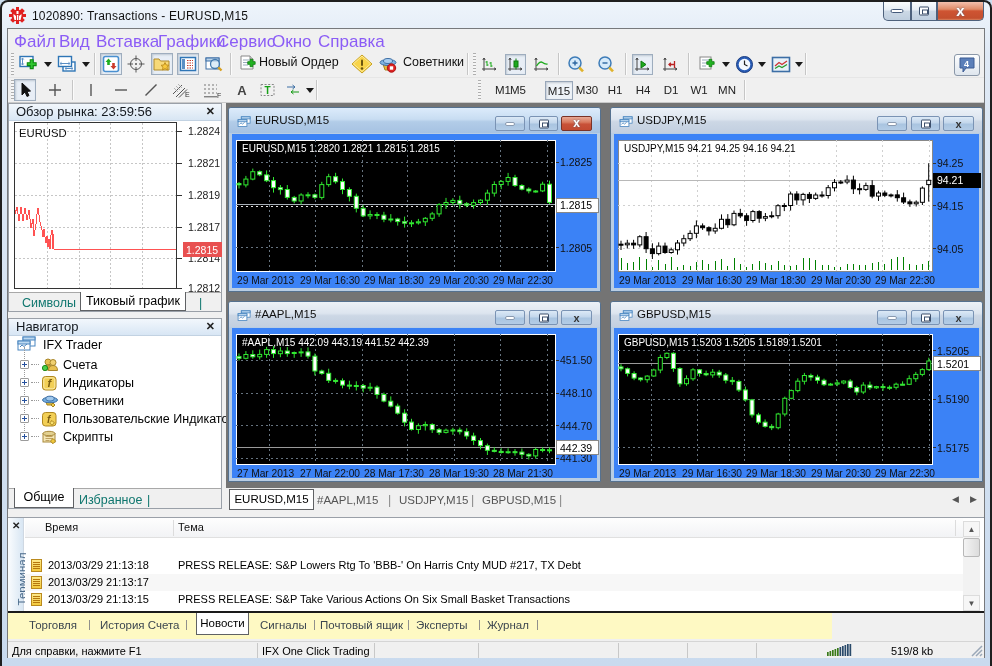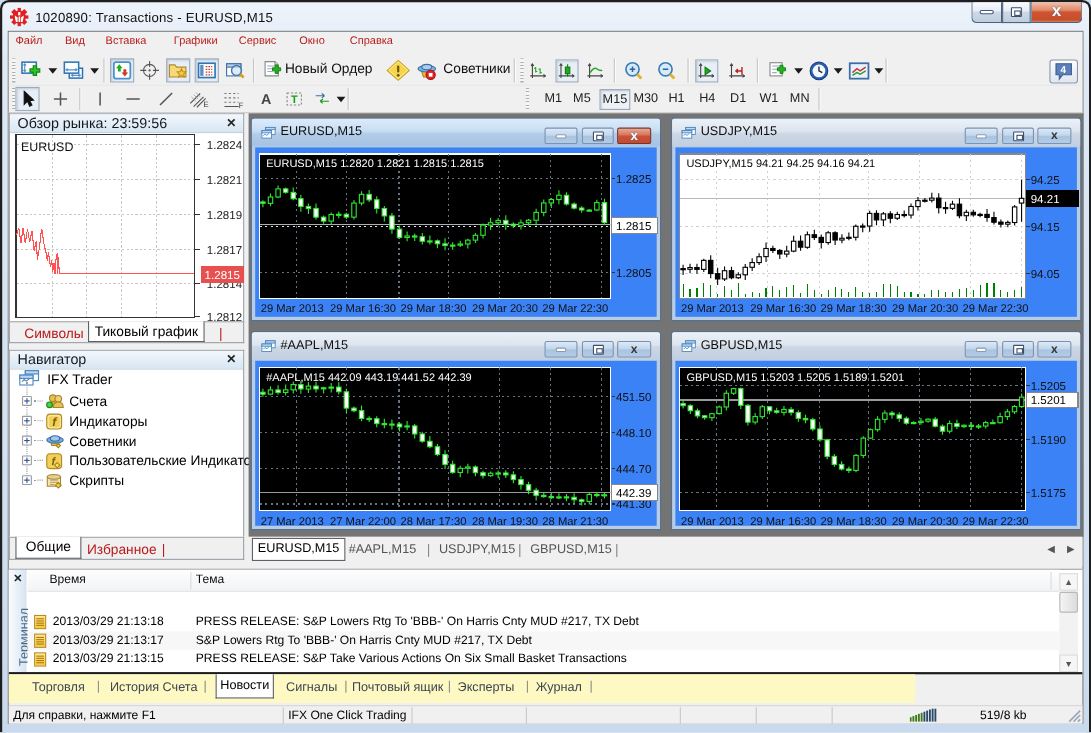--- a/index.html
+++ b/index.html
@@ -9,36 +9,36 @@
 .clientbg{position:absolute;left:7px;top:28px;width:978px;height:630px;background:#f0f0f0;border:1px solid #77797c}
 .titlebar{position:absolute;left:7px;top:2px;width:978px;height:26px;color:#101010;font-size:12px}
 .title-txt{position:absolute;left:25px;top:7px;letter-spacing:.2px}
 .capbtn{position:absolute;top:0;height:19px;border:1px solid #4e617c;border-top:none;
  background:linear-gradient(180deg,#fbfdfe 0%,#e5ecf3 45%,#cdd9e6 50%,#c0cfdf 95%);}
 .capbtn.mn{left:876px;width:28px;border-radius:0 0 0 5px}
 .capbtn.mx{left:904px;width:26px}
 .capbtn.cl{left:930px;width:47px;border-radius:0 0 5px 0;
  background:linear-gradient(180deg,#f3c0ad 0%,#e08b68 40%,#cf5432 50%,#c44f2e 90%,#d9825e 100%)}
 .menubar{position:absolute;left:8px;top:29px;width:976px;height:21px;background:#f0f0f0}
-.menubar span{position:absolute;top:3px;font-size:10px;color:#b91c1c}
+.menubar span{position:absolute;top:3px;font-size:17px;color:#8b5cf6}
 .tb{position:absolute;background:#f0f0f0}
 .sep{position:absolute;width:2px;border-left:1px solid #c6c6c6;border-right:1px solid #fbfbfb}
 .grip{position:absolute;width:3px;background:repeating-linear-gradient(180deg,#aeaeae 0 1px,#f6f6f6 1px 3px)}
 .tbtn{position:absolute;display:flex;align-items:center;justify-content:center}
 .pressed{border:1px solid #9eadbe;background:#e8eef6;box-shadow:inset 1px 1px 2px rgba(70,90,110,.25)}
 .drop{position:absolute;width:0;height:0;border-left:4px solid transparent;border-right:4px solid transparent;border-top:5px solid #1a1a1a}
 .tbtext{font-size:12.5px;color:#111}
 .tfbtn{position:absolute;top:3px;height:19px;font-size:11.5px;color:#222;text-align:center;line-height:18px}
 .tfbtn.on{border:1px solid #98a6b8;background:#eef2f7;box-shadow:inset 1px 1px 2px rgba(70,90,110,.25)}
 .panel{position:absolute;background:#fff;border:1px solid #9aa0a8}
 .phead{position:absolute;left:0;top:0;right:0;height:17px;background:linear-gradient(180deg,#f2f7fc,#d8e6f4);
  border-bottom:1px solid #c2d2e2;font-size:13px;color:#14191f;padding:0 0 0 7px}
 .tabsrow{position:absolute;background:#f0f0f0;border-top:1px solid #a8a8a8}
 .tab-act{position:absolute;background:#fff;border:1px solid #5f6164;border-top:none;font-size:12.5px;color:#000;text-align:center}
-.tab-in{position:absolute;font-size:12.5px;color:#b91c1c}
+.tab-in{position:absolute;font-size:12.5px;color:#0f766e}
 .cw{position:absolute;border:1px solid #55718f;border-radius:3px 3px 0 0}
 .cw-t{position:absolute;left:0;top:0;right:0;height:25px;border-radius:2px 2px 0 0}
 .cw-t.act{background:linear-gradient(180deg,#dcebfb 0%,#c8ddf2 45%,#b2cce8 55%,#a6c2e2 100%)}
 .cw-t.inact{background:linear-gradient(180deg,#ecf1f7 0%,#dde5ef 45%,#ccd7e5 55%,#c2cfe0 100%)}
 .cw-name{position:absolute;left:26px;top:6px;font-size:11.5px;color:#0f0f0f}
 .cwb{position:absolute;top:8px;height:15px;border:1px solid #7a93b4;border-radius:2px;
  background:linear-gradient(180deg,#dce9f6 0%,#c3d7ec 45%,#a9c4e0 55%,#b3cce6 100%)}
 .cwb.cl-act{border-color:#7a3226;background:linear-gradient(180deg,#e8a996 0%,#d97a5e 40%,#c85138 55%,#c24a31 100%)}
 .cw-c{position:absolute;left:3px;top:26px;right:3px;bottom:3px;background:#3b82f6}
 .glyph-min{position:absolute;left:50%;top:50%;transform:translate(-50%,-50%);width:13px;height:4px;background:#fff;border:1px solid #44597a;border-radius:2px}
@@ -322,21 +322,21 @@
     <div class="tbtn" style="left:274px;top:1px;width:22px;height:22px">
       <svg width="17" height="16" viewBox="0 0 17 16">
         <path d="M2 5 h8 M10 5 l-2.5-2 M10 5 l-2.5 2" stroke="#3c6ea5" fill="none"></path>
         <path d="M14 10 h-8 M6 10 l2.5-2 M6 10 l2.5 2" stroke="#159a15" fill="none"></path>
       </svg>
     </div>
     <div class="drop" style="left:298px;top:10px"></div>
     <div class="sep" style="left:308px;top:2px;height:20px"></div>
     <div class="grip" style="left:470px;top:2px;height:20px"></div>
     <div class="tfbtn" style="left:481px;width:28px">M1</div>
-    <div class="tfbtn" style="left:507px;width:28px">M5</div>
+    <div class="tfbtn" style="left:496px;width:28px">M5</div>
     <div class="tfbtn on" style="left:537px;width:28px">M15</div>
     <div class="tfbtn" style="left:565px;width:28px">M30</div>
     <div class="tfbtn" style="left:593px;width:28px">H1</div>
     <div class="tfbtn" style="left:621px;width:28px">H4</div>
     <div class="tfbtn" style="left:649px;width:28px">D1</div>
     <div class="tfbtn" style="left:677px;width:28px">W1</div>
     <div class="tfbtn" style="left:705px;width:28px">MN</div>
     <div class="sep" style="left:736px;top:2px;height:20px"></div>
   </div>
 <div class="panel" style="left:8px;top:103px;width:214px;height:190px;border-bottom:none">
@@ -1115,21 +1115,20 @@
 <div class="abs" style="left:930px;top:2px;width:1px;height:16px;background:#dcdcdc"></div>
 </div>
     <div class="abs" style="left:17px;top:39px;width:938px;height:17px;background:#fff;font-size:11px;color:#000;overflow:hidden">
       <span class="news-ic" style="left:6px;top:2px"></span>
       <span class="abs" style="left:23px;top:2px">2013/03/29 21:13:18</span>
       <span class="abs" style="left:153px;top:2px;white-space:nowrap">PRESS RELEASE: S&amp;P Lowers Rtg To 'BBB-' On Harris Cnty MUD #217, TX Debt</span>
     </div>
     <div class="abs" style="left:17px;top:56px;width:938px;height:17px;background:#f7f7f7;font-size:11px;color:#000;overflow:hidden">
       <span class="news-ic" style="left:6px;top:2px"></span>
       <span class="abs" style="left:23px;top:2px">2013/03/29 21:13:17</span>
-      <span class="abs" style="left:153px;top:2px;white-space:nowrap">S&amp;P Lowers Rtg To 'BBB-' On Harris Cnty MUD #217, TX Debt</span>
     </div>
     <div class="abs" style="left:17px;top:73px;width:938px;height:17px;background:#fff;font-size:11px;color:#000;overflow:hidden">
       <span class="news-ic" style="left:6px;top:2px"></span>
       <span class="abs" style="left:23px;top:2px">2013/03/29 21:13:15</span>
       <span class="abs" style="left:153px;top:2px;white-space:nowrap">PRESS RELEASE: S&amp;P Take Various Actions On Six Small Basket Transactions</span>
     </div>
     <div class="abs" style="left:955px;top:3px;width:17px;height:90px;background:#f2f2f2">
 <div class="abs" style="left:0;top:0;width:17px;height:16px;background:#f6f6f6;border:1px solid #dcdcdc;text-align:center;font-size:8px;color:#555;line-height:15px">▲</div>
 <div class="abs" style="left:0;top:17px;width:17px;height:19px;background:linear-gradient(90deg,#f4f4f4,#dcdcdc);border:1px solid #b8b8b8;border-radius:2px"></div>
 <div class="abs" style="left:0;top:74px;width:17px;height:16px;background:#f6f6f6;border:1px solid #dcdcdc;text-align:center;font-size:8px;color:#555;line-height:15px">▼</div>

